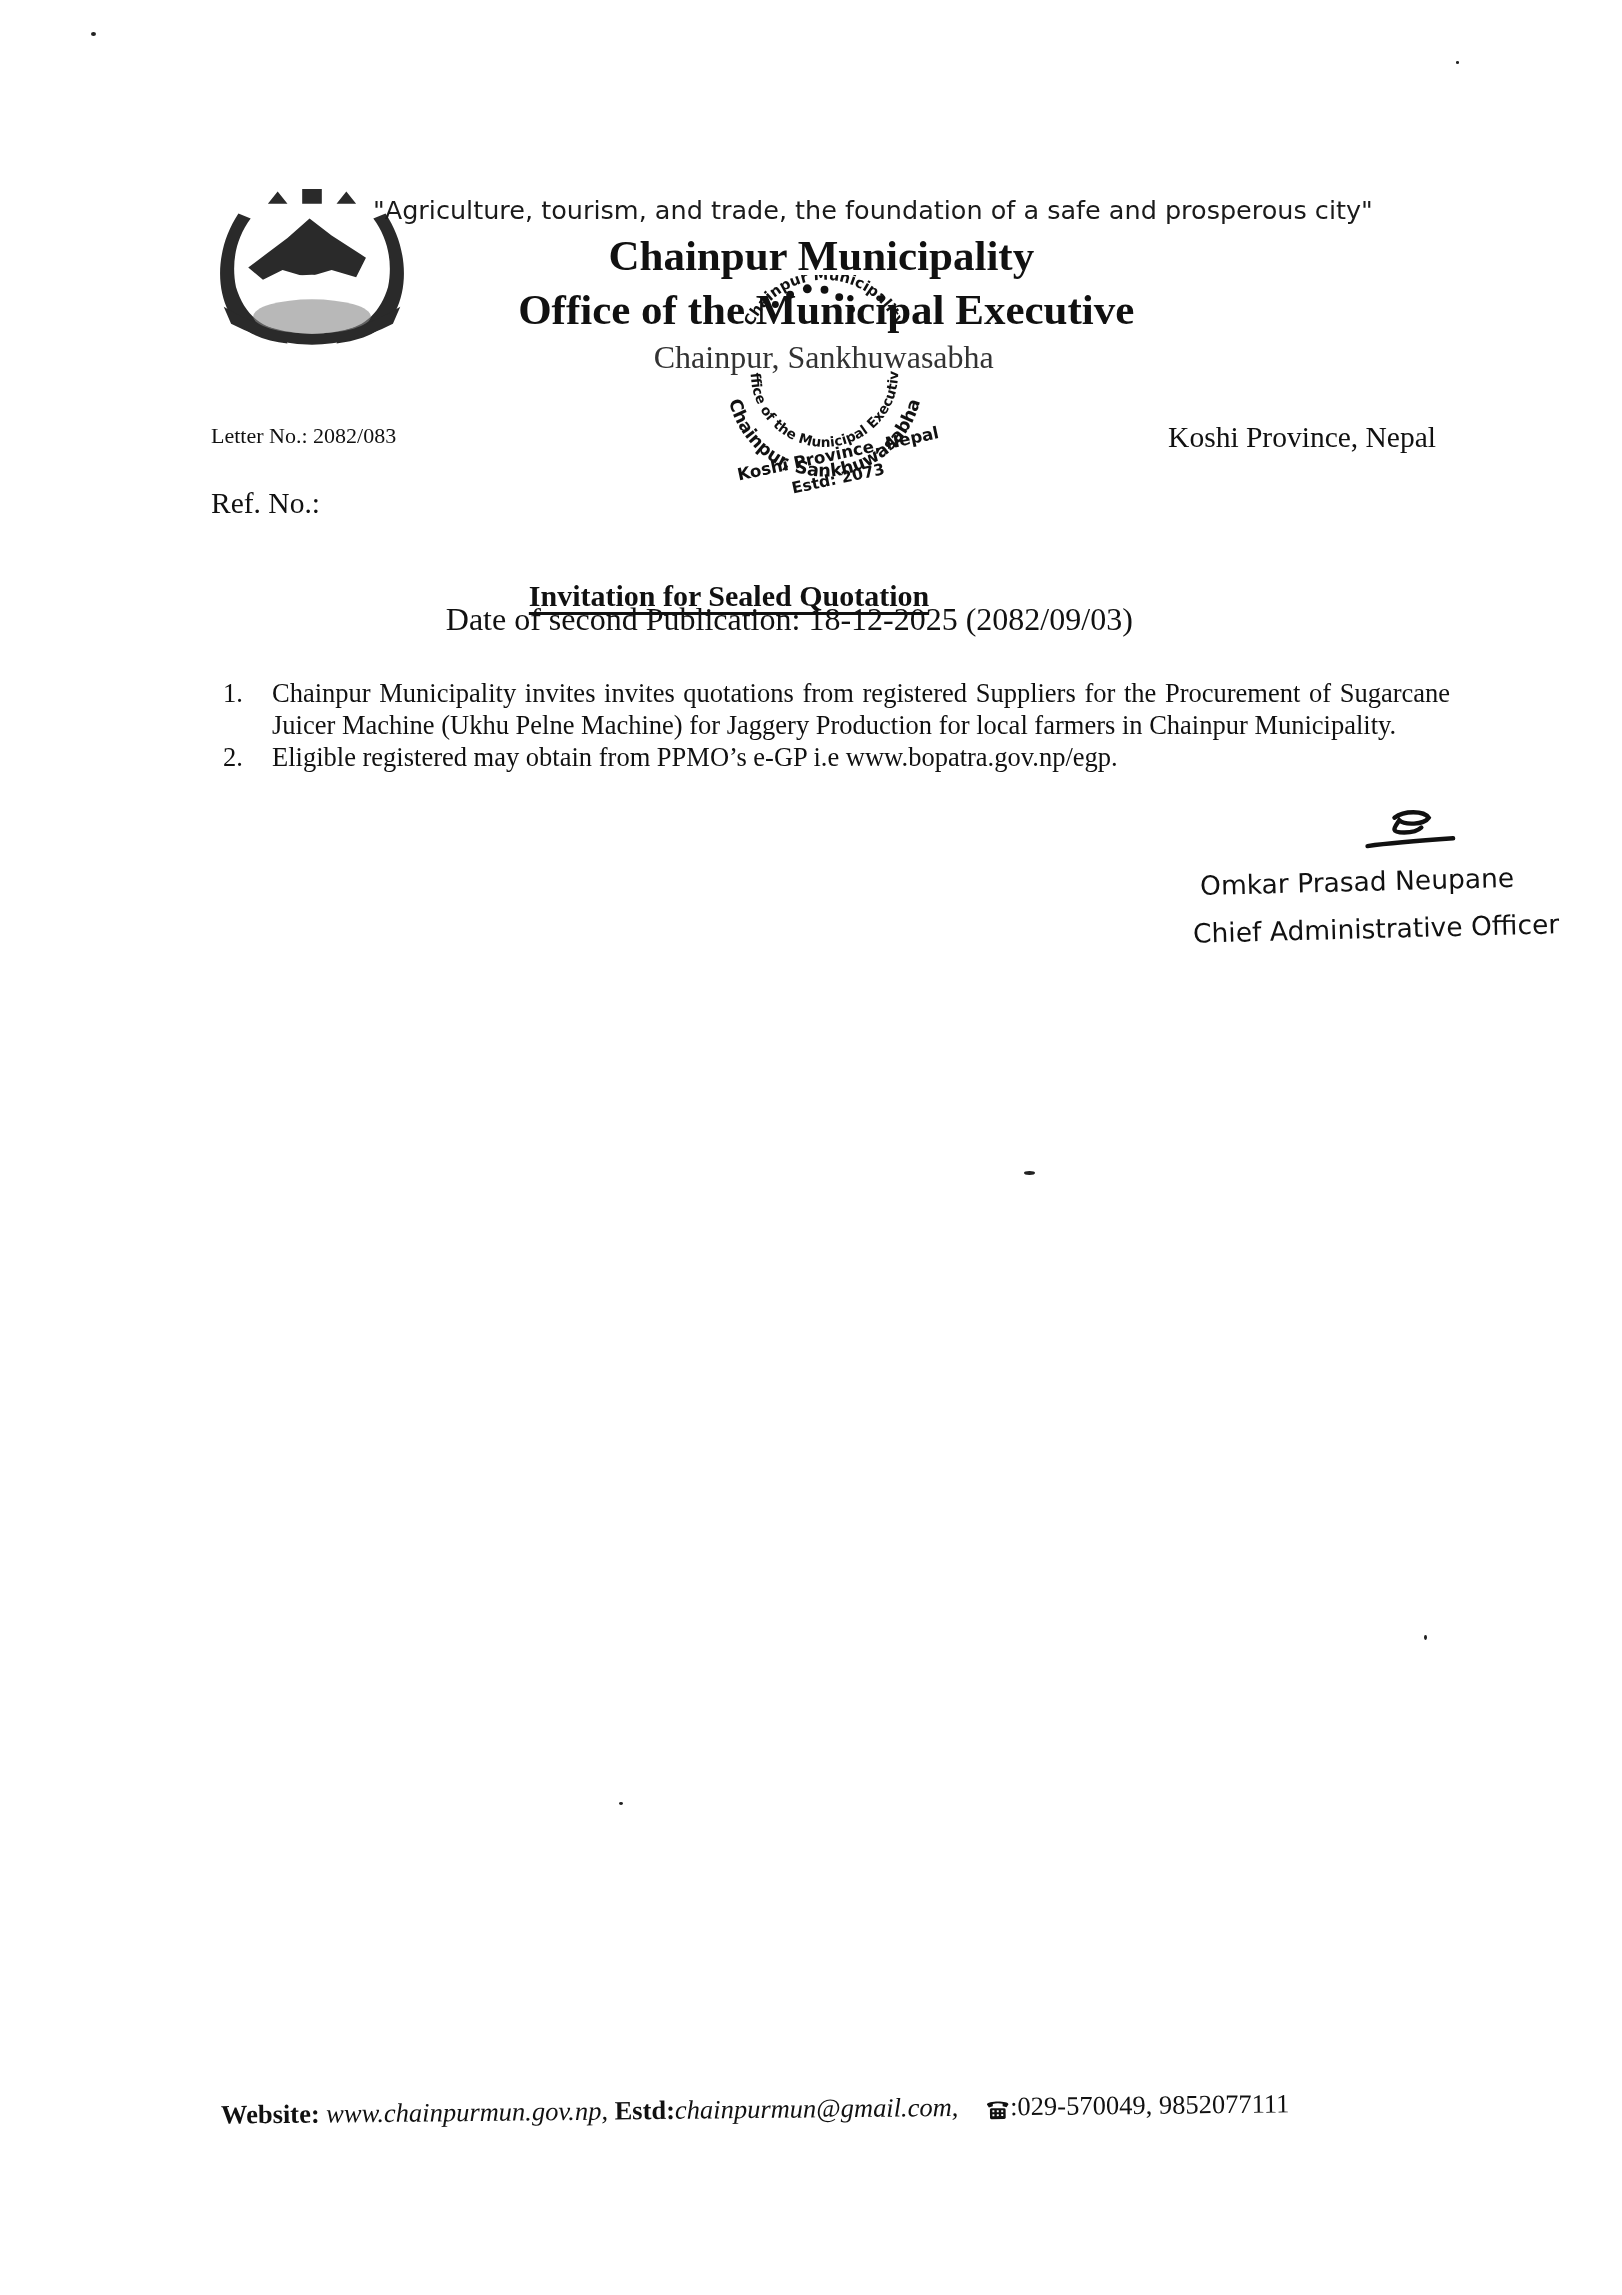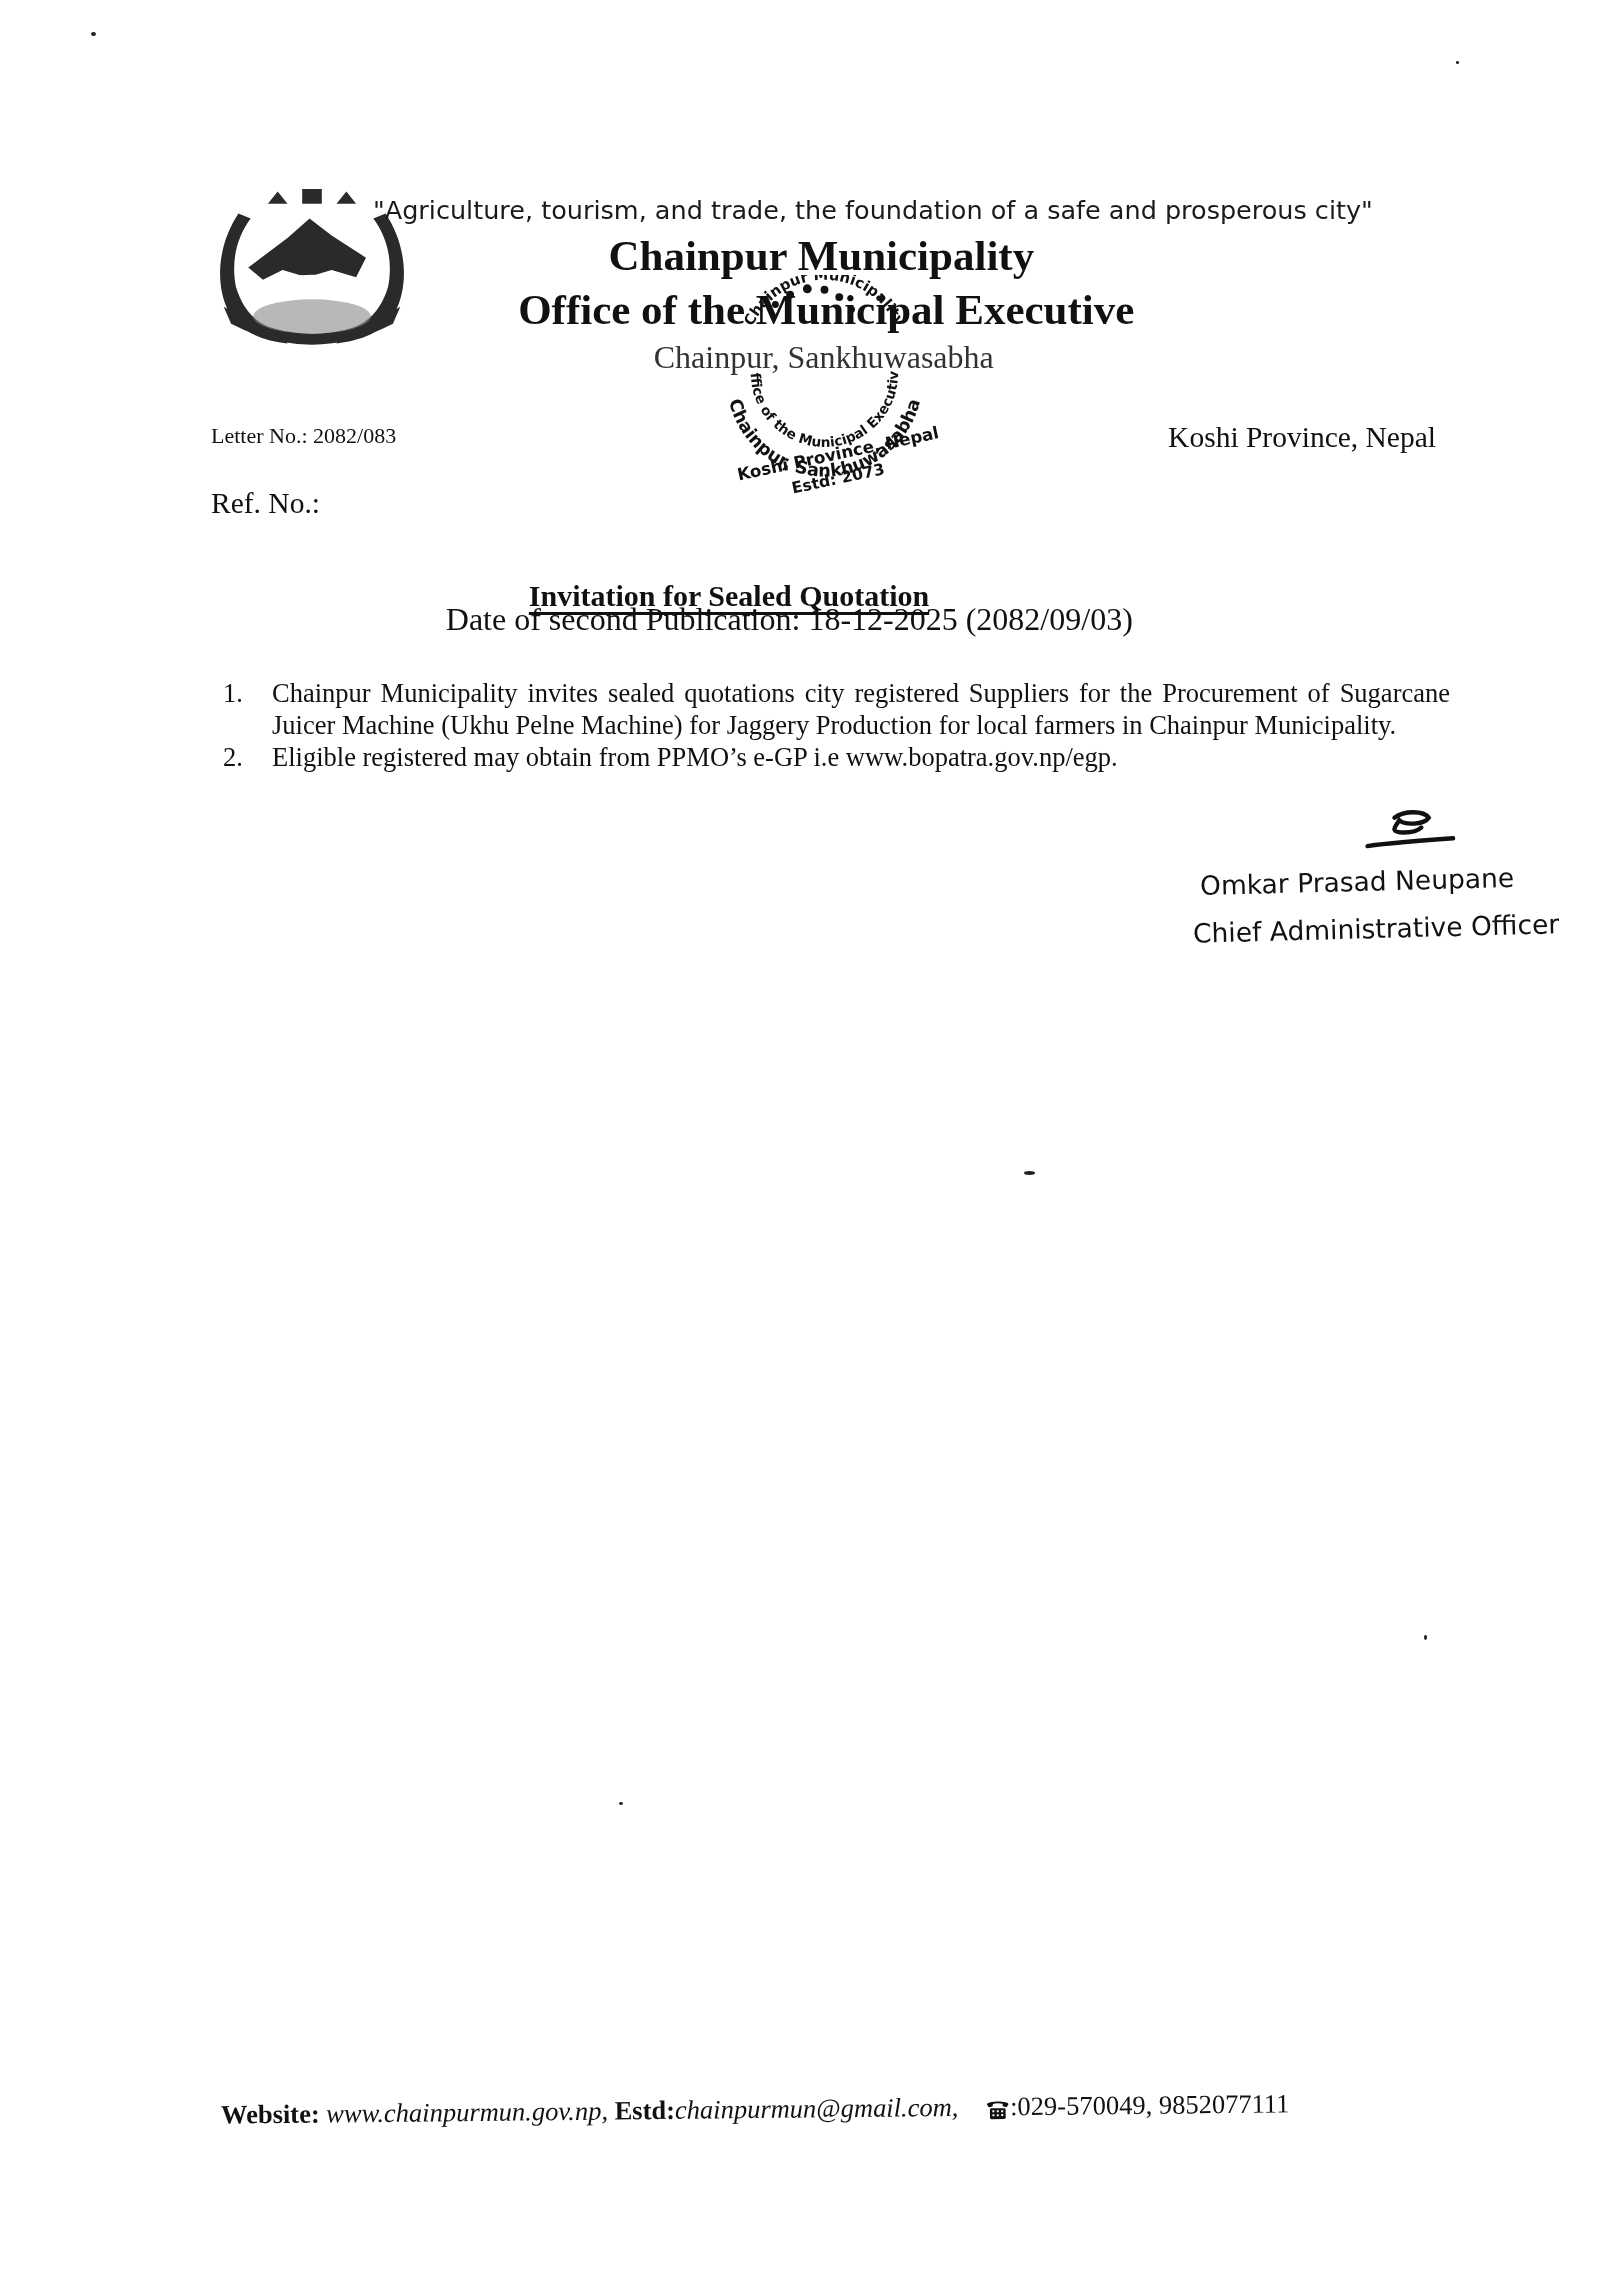--- a/index.html
+++ b/index.html
@@ -116,21 +116,21 @@
     <text x="330" y="425" font-size="32" text-anchor="middle" transform="rotate(-12 330 425)">Estd: 2073</text>
   </g>
 </svg>
 
 <div class="abs title">Invitation for Sealed Quotation</div>
 <div class="abs pubdate">Date of second Publication: 18-12-2025 (2082/09/03)</div>
 
 <div class="abs list">
   <div class="list-item">
     <span class="list-num">1.</span>
-    <span class="list-text">Chainpur Municipality invites sealed quotations city registered Suppliers for the Procurement of Sugarcane Juicer Machine (Ukhu Pelne Machine) for Jaggery Production for local farmers in Chainpur Municipality.</span>
+    <span class="list-text">Chainpur Municipality invites invites quotations from registered Suppliers for the Procurement of Sugarcane Juicer Machine (Ukhu Pelne Machine) for Jaggery Production for local farmers in Chainpur Municipality.</span>
   </div>
   <div class="list-item">
     <span class="list-num">2.</span>
     <span class="list-text">Eligible registered may obtain from PPMO’s e-GP i.e www.bopatra.gov.np/egp.</span>
   </div>
 </div>
 
 <svg class="abs signature" viewBox="0 0 200 90">
   <path d="M60,20 C80,5 120,5 130,20 C120,35 80,35 70,25 C60,40 50,50 80,50 C100,50 110,45 115,40" stroke="#111" stroke-width="9" fill="none" stroke-linecap="round"></path>
   <path d="M5,78 C60,70 120,66 180,62" stroke="#111" stroke-width="9" fill="none" stroke-linecap="round"></path>

